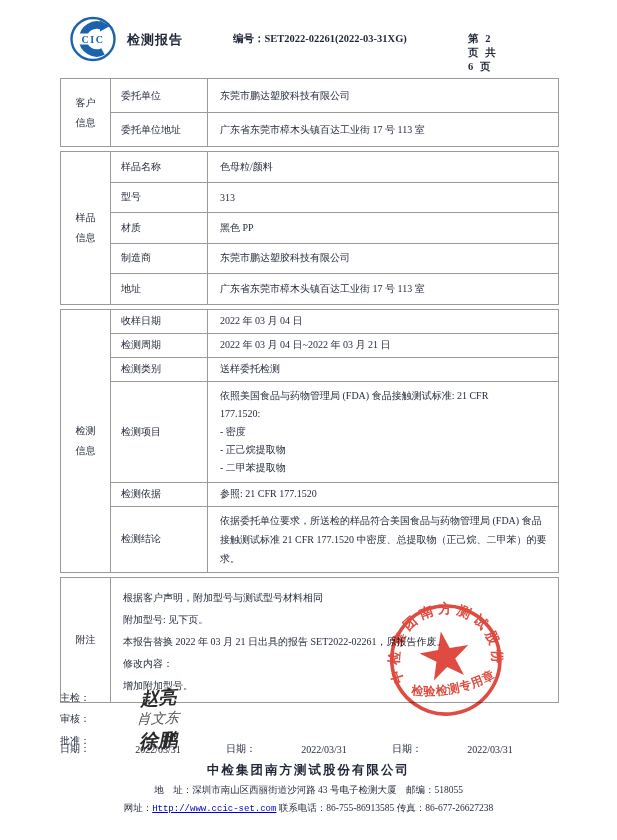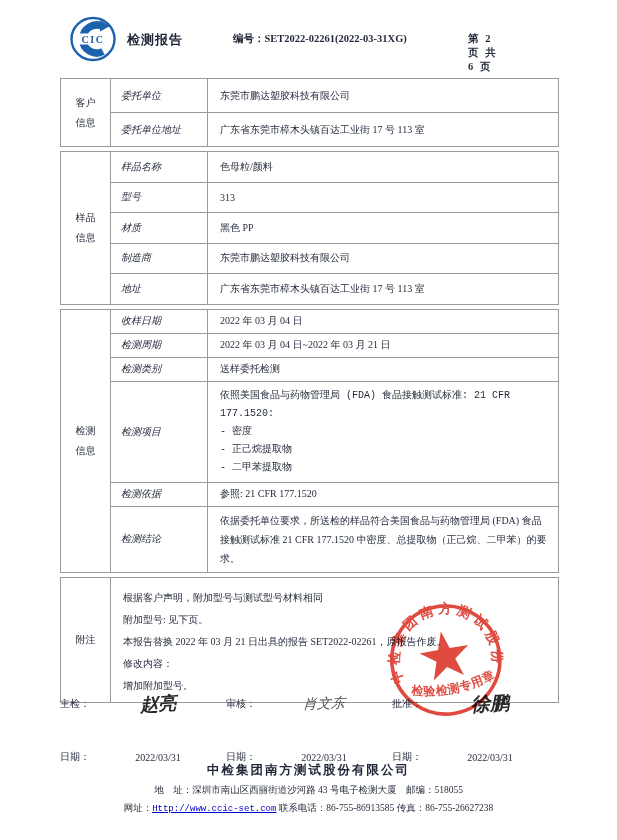--- a/index.html
+++ b/index.html
@@ -14,44 +14,44 @@
   .logo { position:absolute; left:66px; top:15px; }
   .report-title { position:absolute; left:127px; top:31px; font-size:13px; font-weight:bold; letter-spacing:1px; }
   .report-no { position:absolute; left:233px; top:32px; font-size:10.5px; font-weight:bold; }
   .page-info { position:absolute; left:468px; top:32px; font-size:10.5px; font-weight:bold; letter-spacing:2px; }
   
   .tables { position:absolute; left:60px; top:78px; width:498px; }
   table { border-collapse:collapse; width:498px; table-layout:fixed; margin-bottom:4px; }
   td { border:1px solid #9a9a9a; font-size:10px; vertical-align:middle; }
   col.c-cat { width:50px; } col.c-lbl { width:97px; } col.c-val { width:351px; }
   td.cat { text-align:center; white-space:pre-line; line-height:20px; }
-  td.lbl { padding-left:10px;font-style:italic; }
+  td.lbl { padding-left:10px; }
   td.val { padding-left:12px; padding-right:8px; white-space:pre-line; }
   table.s1 td { height:34px; }
   table.s2 td { height:30.5px; }
   table.s3 tr.simple td { height:24px; }
-  td.val.items { line-height:18px; padding-top:5px; padding-bottom:5px;font-family:Liberation Mono, monospace; }
+  td.val.items { line-height:18px; padding-top:5px; padding-bottom:5px; }
   td.val.conclusion { line-height:19px; padding-top:4px; padding-bottom:4px; }
   td.note { line-height:22px; padding:9px 10px 5px 12px; white-space:pre-line; }
   table.s4 td.cat { height:94px; }
   
   .stamp { position:absolute; left:386px; top:594px; width:120px; height:134px;
            mix-blend-mode:multiply; opacity:.92; z-index:5; }
   
   .signatures { position:absolute; left:60px; top:686px; width:498px; }
   .sig-row { display:flex; }
   .sig-col { width:166px; display:flex; align-items:center; }
   .sig-role, .date-label { font-size:10px; flex:0 0 auto; }
   .sig-name { flex:1; text-align:center; font-size:18px; font-weight:bold;
               font-style:italic; transform:rotate(-4deg); color:#2a2a2a;
               font-family:"DejaVu Sans","Liberation Sans",sans-serif; }
   .sig-name.n2 { font-size:14px; color:#555; transform:rotate(-2deg) skewX(-6deg); font-weight:normal; }
   .sig-name.n3 { font-size:19px; transform:rotate(-3deg); }
-  .sig-row.names { height:36px; }
-  .sig-row.dates { margin-top:28px; }
+  .sig-row.names { height:36px;flex-direction:column; }
+  .sig-row.dates { margin-top:20px; }
   .sig-date { flex:1; text-align:center; font-size:10px; }
   
   .footer { position:absolute; left:0; top:762px; width:617px; text-align:center; }
   .footer-company { font-size:12.5px; font-weight:bold; letter-spacing:2px; }
   .footer-line { font-size:9.5px; margin-top:5px; }
   .footer-link { color:#0000cc; text-decoration:underline; font-family:"Liberation Mono","DejaVu Sans Mono",monospace; font-size:9px; }
 </style>
 </head>
 <body>
 
@@ -224,15 +224,15 @@
       <span class="date-label">日期：</span>
       <span class="sig-date">2022/03/31</span>
     </div>
   </div>
 </div>
 
 <div class="footer">
   <div class="footer-company">中检集团南方测试股份有限公司</div>
   <div class="footer-line">地　址：深圳市南山区西丽街道沙河路 43 号电子检测大厦　邮编：518055</div>
   <div class="footer-line">
-    <span>网址：</span><a href="#" class="footer-link">Http://www.ccic-set.com</a><span> 联系电话：86-755-86913585 传真：86-755-26627238</span>
+    <span>网址：</span><a href="#" class="footer-link">Http://www.ccic-set.com</a><span> 联系电话：86-755-86913585 传真：86-677-26627238</span>
   </div>
 </div>
 
 </body></html>

